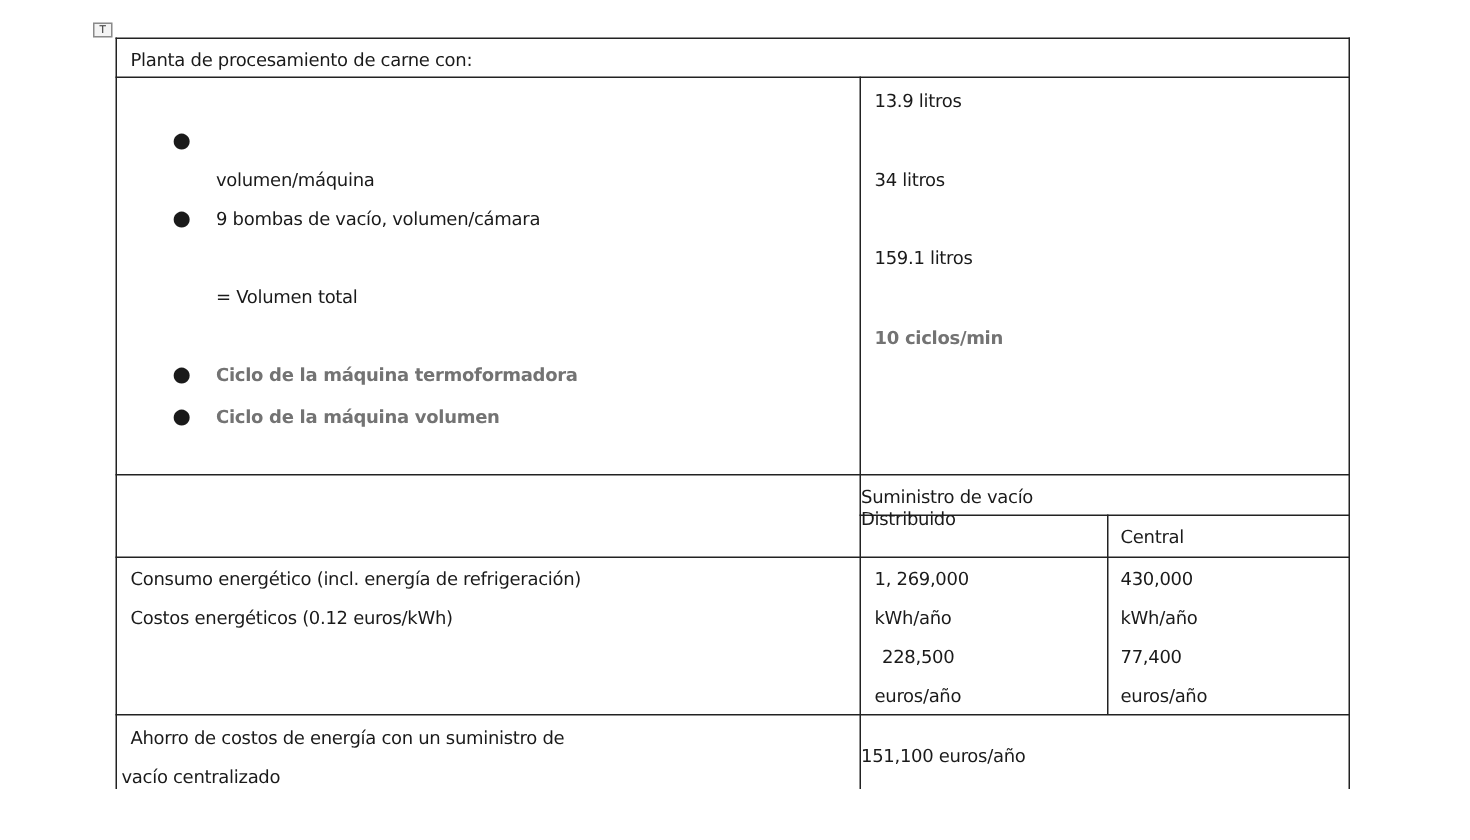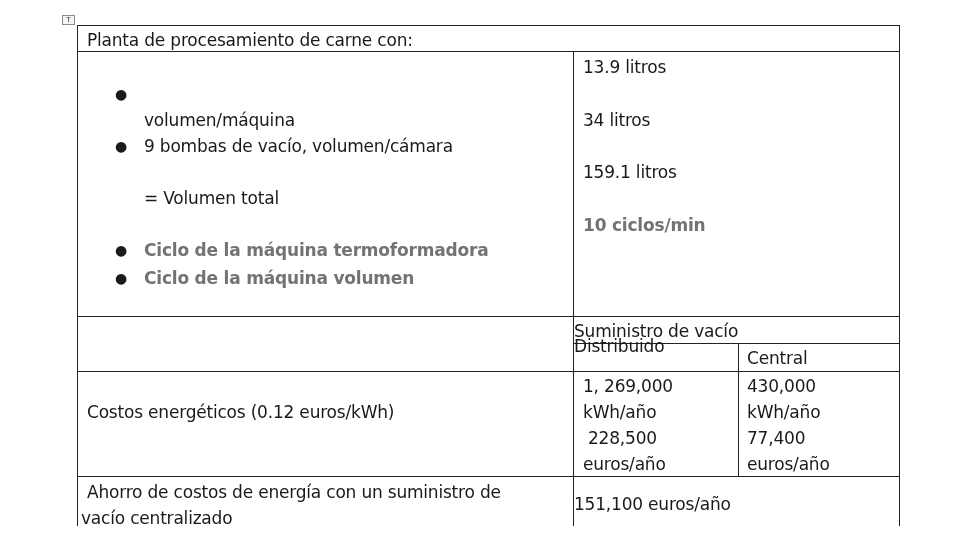--- a/index.html
+++ b/index.html
@@ -3,21 +3,21 @@
 <meta charset="utf-8">
 <style>
   html, body { margin:0; padding:0; background:#ffffff; }
   body { width:980px; height:560px; position:relative; overflow:hidden;
          font-family:"DejaVu Sans", sans-serif; color:#1a1a1a; }
   .handle { position:absolute; left:62px; top:15px; width:11px; height:8px;
             border:1px solid #8a8a8a; background:#f4f4f4; font-size:7px; line-height:8px;
             text-align:center; color:#333; }
   .tbl { position:absolute; left:77px; top:25px; width:823px; height:501px; }
   .line { position:absolute; background:#222; }
-  .txt { position:absolute; font-size:17px; line-height:26px; white-space:nowrap; letter-spacing:-0.2px; }
+  .txt { position:absolute; font-size:12px; line-height:26px; white-space:nowrap; letter-spacing:-0.2px; }
   .blue { color:#737373; font-weight:bold; }
   .bullet { position:absolute; font-size:14px; line-height:26px; }
   .center { text-align:left; }
 </style>
 </head>
 <body>
 
 <div class="handle">T</div>
 
 <div class="tbl">
@@ -47,20 +47,21 @@
 
   <div class="txt" style="left:506px;top:29px;">13.9 litros</div>
   <div class="txt" style="left:506px;top:82px;">34 litros</div>
   <div class="txt" style="left:506px;top:134px;">159.1 litros</div>
   <div class="txt blue" style="left:506px;top:187px;">10 ciclos/min</div>
 
   <div class="txt center" style="left:497px;top:293px;width:325px;">Suministro de vacío</div>
   <div class="txt center" style="left:497px;top:308px;width:164px;">Distribuido</div>
   <div class="txt" style="left:670px;top:320px;">Central</div>
 
+  <div class="txt" style="left:10px;top:348px;">Consumo energético (incl. energía de refrigeración)</div>
   <div class="txt" style="left:10px;top:374px;">Costos energéticos (0.12 euros/kWh)</div>
 
   <div class="txt" style="left:506px;top:348px;">1, 269,000</div>
   <div class="txt" style="left:506px;top:374px;">kWh/año</div>
   <div class="txt" style="left:511px;top:400px;">228,500</div>
   <div class="txt" style="left:506px;top:426px;">euros/año</div>
 
   <div class="txt" style="left:670px;top:348px;">430,000</div>
   <div class="txt" style="left:670px;top:374px;">kWh/año</div>
   <div class="txt" style="left:670px;top:400px;">77,400</div>

